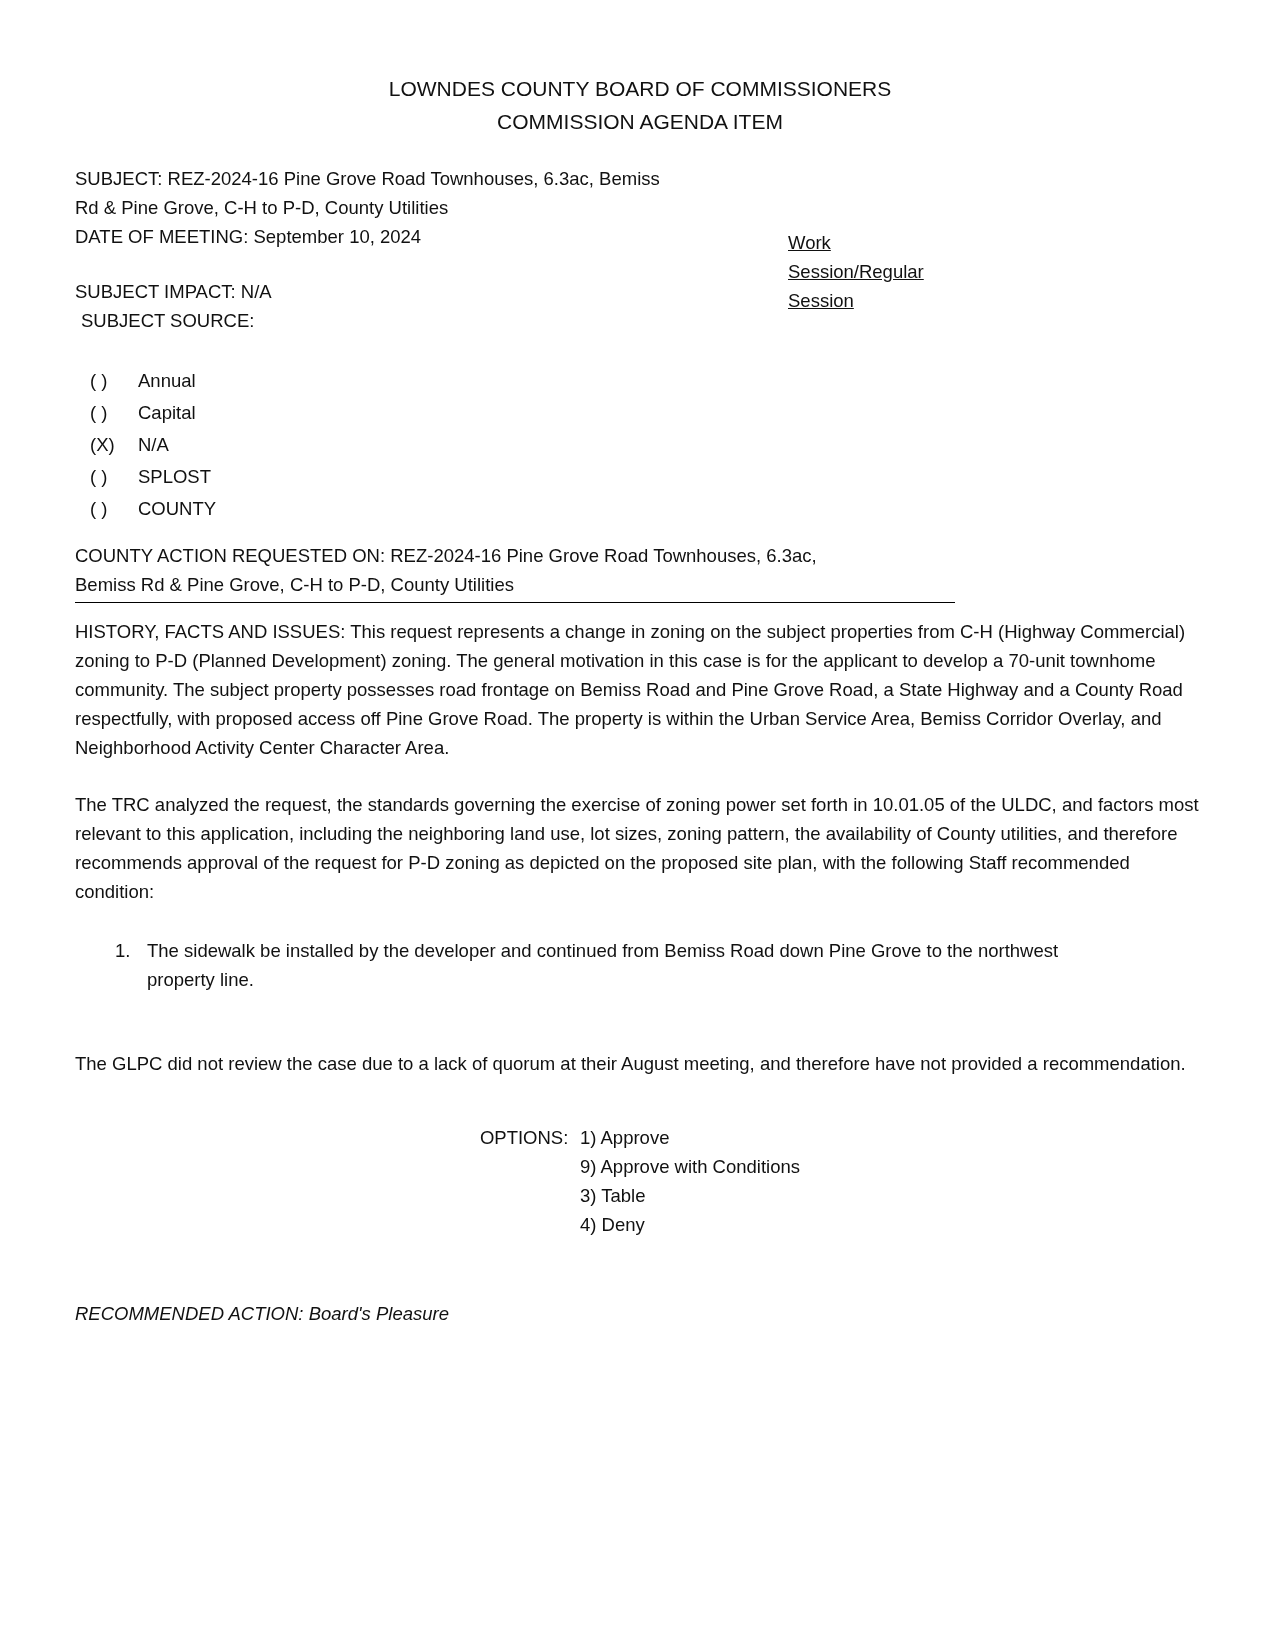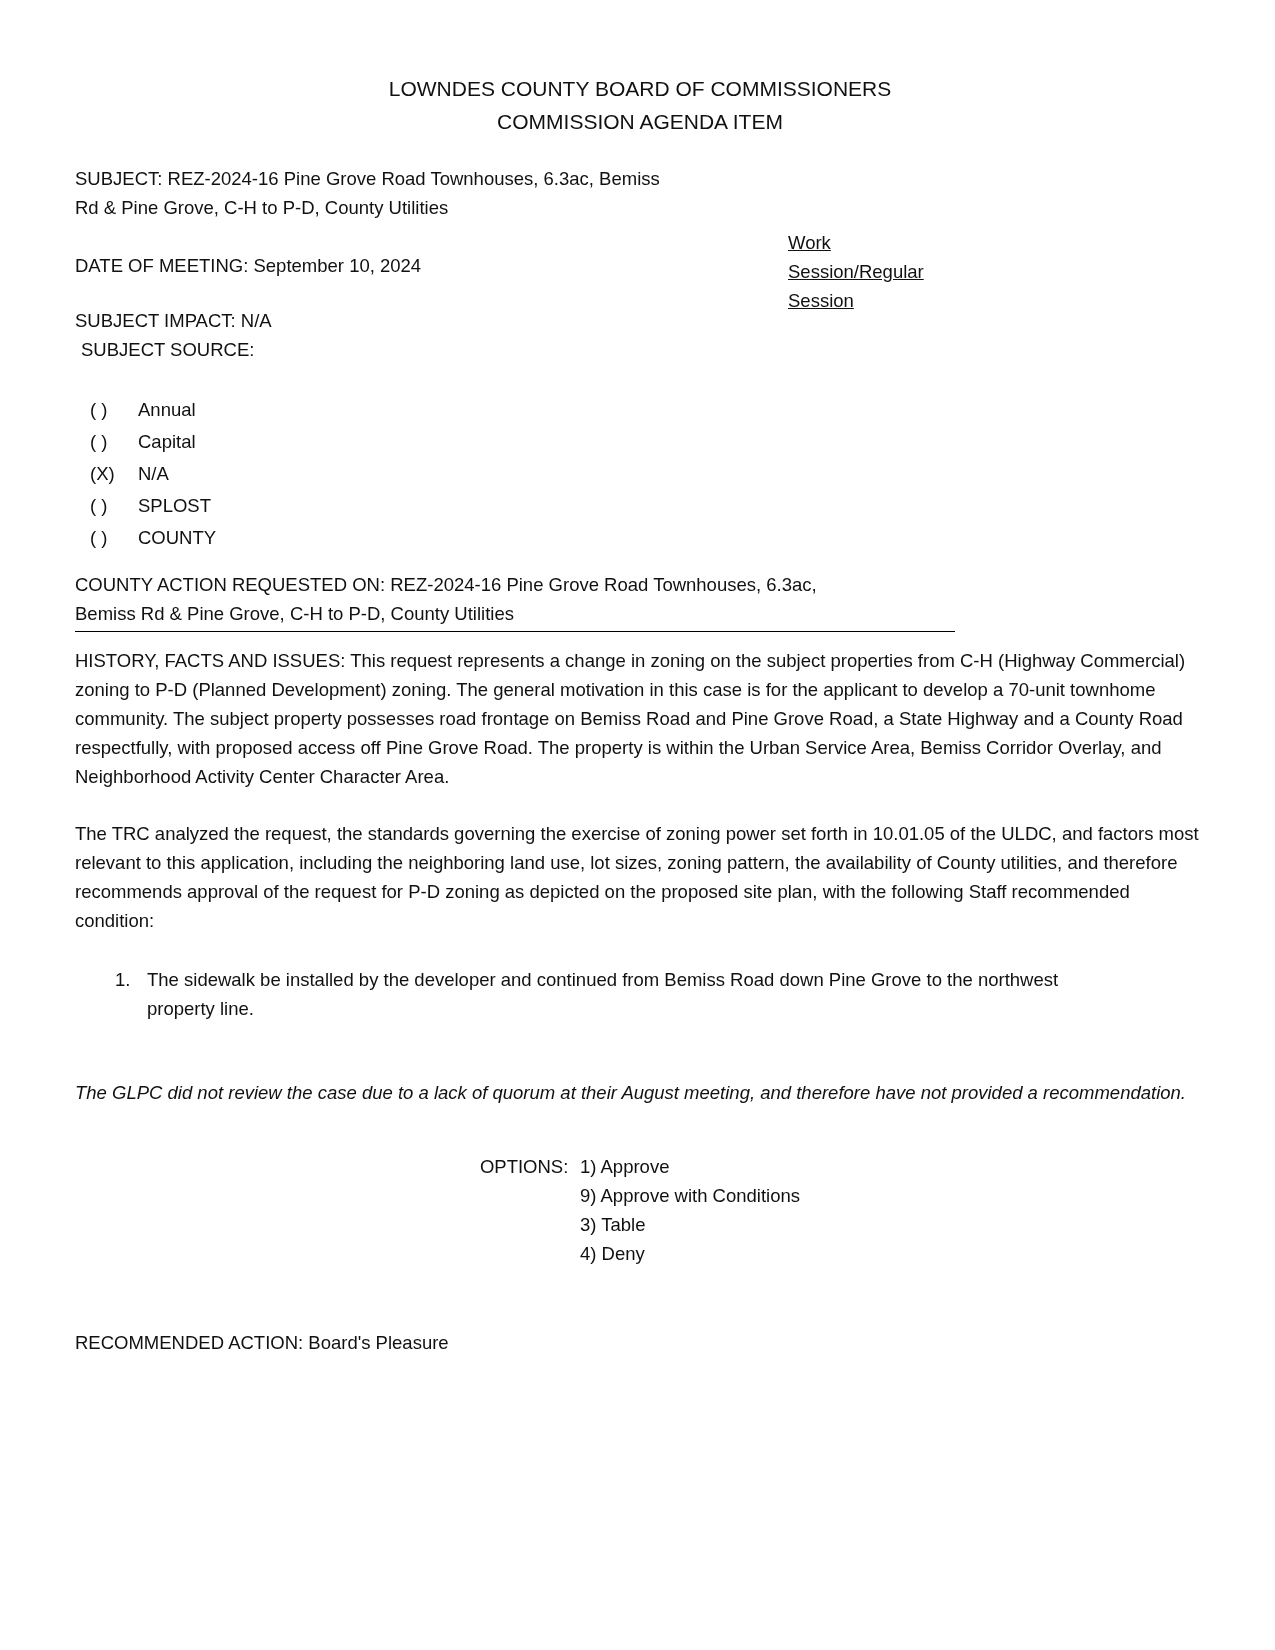--- a/index.html
+++ b/index.html
@@ -26,42 +26,42 @@
     margin-bottom: 26px;
   }
   .subject-block { margin-top: 0; }
   .session-block {
     position: absolute;
     left: 788px;
     top: 228px;
     width: 168px;
     text-decoration: underline;
   }
-  .date-line { margin-top: 29px; }
+  .date-line { }
   .budget-line { margin-top: 26px; }
   .funding-line { padding-left: 6px; }
   .funding-list { margin-top: 30px; margin-left: 15px; }
   .funding-row { display: flex; line-height: 32px; }
   .funding-mark { width: 48px; }
   .action-block { margin-top: 16px; }
   .action-underline {
     width: 880px;
     border-top: 1.6px solid #000000;
     margin-top: 3px;
   }
   .history-para1 { margin-top: 14px; }
   .history-para2 { margin-top: 28px; }
   .condition-item { margin-top: 30px; margin-left: 40px; display: flex; }
   .condition-number { width: 32px; flex: 0 0 32px; }
   .condition-text { max-width: 980px; padding-left: 0; }
-  .glpc-para { margin-top: 55px; font-style: italic; }
+  .glpc-para { margin-top: 55px; }
   .options-block { margin-top: 45px; display: flex; justify-content: center; }
   .options-label { width: 100px; flex: 0 0 100px; }
   .options-items { display: flex; flex-direction: column; }
-  .recommended-line { margin-top: 60px; }
+  .recommended-line { margin-top: 60px; font-style: italic; }
 </style>
 </head>
 <body>
 
 <div class="page">
 
   <header class="doc-header">
     <div>LOWNDES COUNTY BOARD OF COMMISSIONERS</div>
     <div>COMMISSION AGENDA ITEM</div>
   </header>

